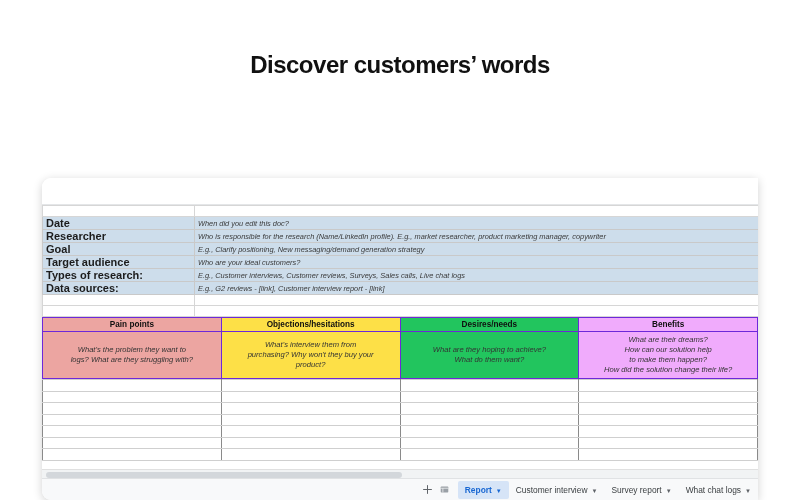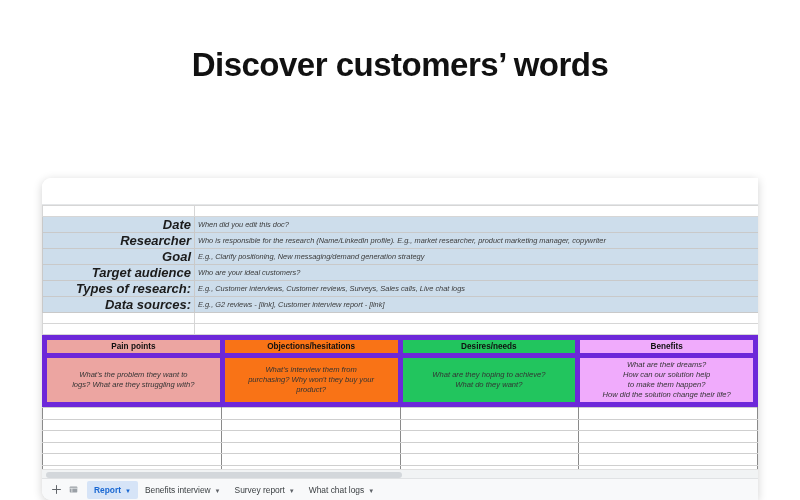--- a/index.html
+++ b/index.html
@@ -25,21 +25,21 @@
 
   
   #hero {
     position: absolute;
     top: 44px;
     left: 0;
     width: 800px;
     text-align: center;
     color: #111111;
     font-weight: bold;
-    font-size: 33px;
+    font-size: 24px;
     line-height: 42px;
     letter-spacing: -0.5px;
   }
   #hero .line { display: block; white-space: nowrap; }
 
   
   #sheet-card {
     position: absolute;
     left: 42px;
     top: 178px;
@@ -85,63 +85,61 @@
     color: #2a2a2a;
   }
 
   
   col.c-label { width: 152px; }
   col.c-value { width: 608px; }
 
   tr.info td { background: #cdddeb; height: 11px; }
   tr.info td.lbl {
     font-weight: bold;
-    font-style: italic;
-    font-size: 13px;
+    font-size: 11px;
     color: #1c1c1c;
-    text-align: right;
   }
   tr.info td.val {
     font-style: italic;
     font-size: 7.4px;
     color: #3a3a3a;
   }
   tr.blank td { background: #ffffff; height: 11px; border-color: #d6d6d6; }
 
   
   table.matrix {
     border-collapse: collapse;
     width: 716px;
     table-layout: fixed;
     margin-top: 0;
   }
   table.matrix col { width: 25%; }
   table.matrix td {
-    border: 5px solid #6d28d9;
+    border: 1px solid #6d28d9;
     padding: 2px 4px;
     vertical-align: middle;
     text-align: center;
   }
   td.mhead {
     font-weight: bold;
     font-size: 8.2px;
     height: 14px;
     color: #101010;
   }
   td.mbody {
     font-style: italic;
     font-size: 7.6px;
     line-height: 10px;
     height: 47px;
     color: #333333;
   }
   td.mbody .ln { display: block; }
 
   .col-pain   { background: #eca5a1; }
-  .col-obj    { background: #f97316; }
+  .col-obj    { background: #fde047; }
   .col-des    { background: #22c55e; }
   .col-ben    { background: #f0abfc; margin-left: 42px; }
 
   
   table.emptyrows {
     border-collapse: collapse;
     width: 716px;
     table-layout: fixed;
   }
   table.emptyrows col { width: 25%; }
@@ -178,20 +176,21 @@
     height: 22px;
     background: #f8f9fa;
     border-top: 1px solid #e0e2e4;
     display: flex;
     align-items: center;
     padding-left: 6px;
     gap: 0;
     font-size: 8.4px;
     color: #3c4043;
     white-space: nowrap;
+    justify-content: flex-end;
   }
 
   .bar-icon {
     width: 17px;
     height: 17px;
     display: flex;
     align-items: center;
     justify-content: center;
     border-radius: 50%;
     color: #5f6368;
@@ -299,21 +298,21 @@
             <span class="ln">What's the problem they want to</span>
             <span class="ln">logs? What are they struggling with?</span>
           </td>
           <td class="mbody col-obj">
             <span class="ln">What's interview them from</span>
             <span class="ln">purchasing? Why won't they buy your</span>
             <span class="ln">product?</span>
           </td>
           <td class="mbody col-des">
             <span class="ln">What are they hoping to achieve?</span>
-            <span class="ln">What do they want?</span>
+            <span class="ln">What do them want?</span>
           </td>
           <td class="mbody col-ben">
             <span class="ln">What are their dreams?</span>
             <span class="ln">How can our solution help</span>
             <span class="ln">to make them happen?</span>
             <span class="ln">How did the solution change their life?</span>
           </td>
         </tr>
       </tbody>
     </table>
@@ -389,21 +388,21 @@
         <path d="M3.2 3.6 V8.2" stroke="#f8f9fa" stroke-width="0.8"></path>
       </svg>
     </div>
     <div class="bar-sep"></div>
 
     <div class="sheet-tab active">
       <span>Report</span>
       <span class="caret">▼</span>
     </div>
     <div class="sheet-tab">
-      <span>Benefits interview</span>
+      <span>Customer interview</span>
       <span class="caret">▼</span>
     </div>
     <div class="sheet-tab">
       <span>Survey report</span>
       <span class="caret">▼</span>
     </div>
     <div class="sheet-tab">
       <span>What chat logs</span>
       <span class="caret">▼</span>
     </div>

